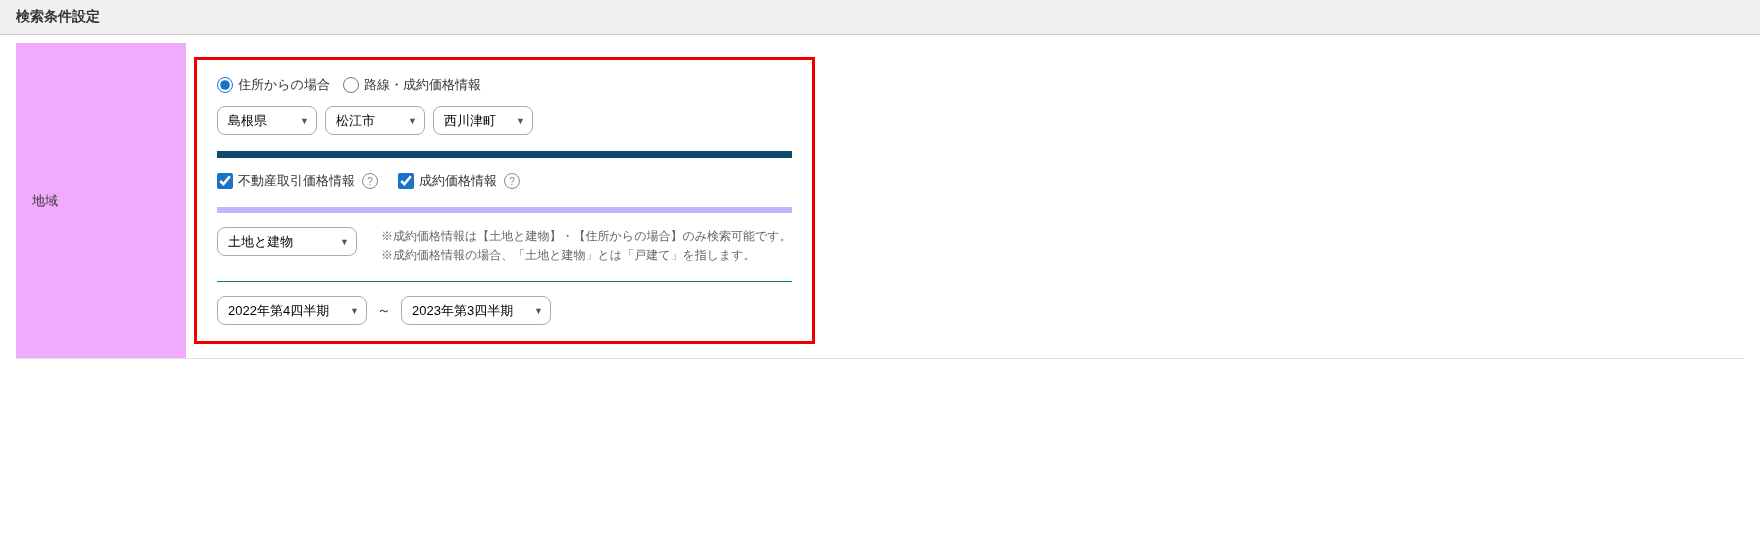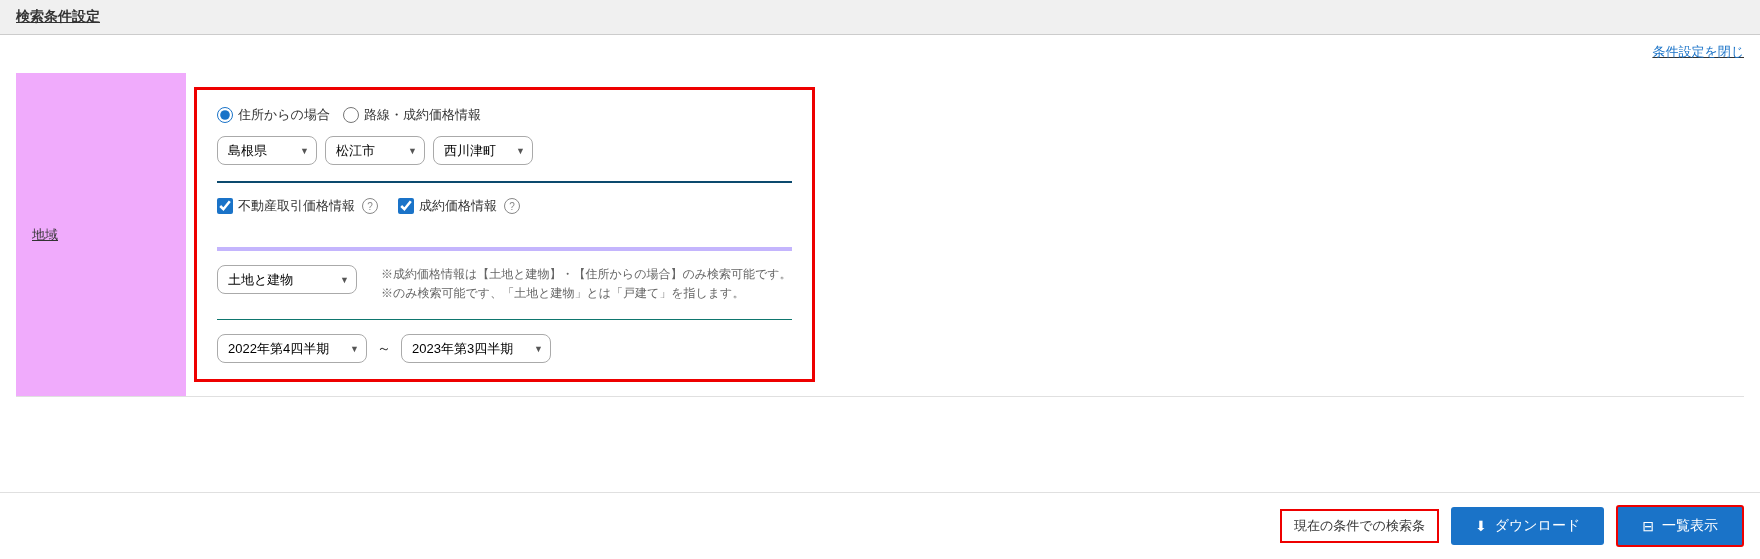--- a/index.html
+++ b/index.html
@@ -8,21 +8,20 @@
       font-size: 13px;
       background: #f5f5f5;
       color: #333;
     }
 
     .page-wrapper {
       width: 1760px;
       min-height: 559px;
       background: #fff;
       position: relative;
-      text-decoration: underline;
     }
 
     
     .page-header {
       background: #f0f0f0;
       border-bottom: 1px solid #ccc;
       padding: 8px 16px;
       font-size: 14px;
       font-weight: bold;
       color: #333;
@@ -244,23 +243,20 @@
   </style>
 </head>
 <body>
 
 <div class="page-wrapper">
 
   <div class="page-header">
     <span>検索条件設定</span>
   </div>
 
-  <div class="close-bar">
-    <span class="close-link">条件設定を閉じ</span>
-  </div>
 
   <div class="main-content">
     <table class="search-table">
       <tbody>
 
         <tr>
           <td class="label-cell">地域</td>
           <td class="content-cell">
             <div style="border: 3px solid #e00; padding: 16px 20px; display: inline-block; min-width: 430px;">
               
@@ -287,46 +283,46 @@
                   </select>
                 </div>
                 <div class="select-wrapper">
                   <select>
                     <option>西川津町</option>
                   </select>
                 </div>
               </div>
 
               
-              <div style="margin-top: 16px; padding-top: 14px; border-top: 2px solid #0c4a6e;">
+              <div style="margin-top: 16px; padding-top: 14px; border-top: 7px solid #0c4a6e;">
                 <div class="checkbox-group">
                   <label class="checkbox-label">
                     <input type="checkbox" checked="" style="">
                     <span>不動産取引価格情報</span>
                     <span class="help-icon">?</span>
                   </label>
                   <label class="checkbox-label">
                     <input type="checkbox" checked="" style="">
                     <span>成約価格情報</span>
                     <span class="help-icon">?</span>
                   </label>
                 </div>
               </div>
 
               
-              <div style="margin-top: 32px; padding-top: 14px; border-top: 4px solid #c4b5fd;">
+              <div style="margin-top: 17px; padding-top: 14px; border-top: 6px solid #c4b5fd;">
                 <div class="shurui-row">
                   <div class="select-wrapper">
                     <select style="min-width: 140px;">
                       <option>土地と建物</option>
                     </select>
                   </div>
                   <div class="notes-text">
                     <div>※成約価格情報は【土地と建物】・【住所からの場合】のみ検索可能です。</div>
-                    <div>※のみ検索可能です、「土地と建物」とは「戸建て」を指します。</div>
+                    <div>※成約価格情報の場合、「土地と建物」とは「戸建て」を指します。</div>
                   </div>
                 </div>
               </div>
 
               
               <div style="margin-top: 16px; padding-top: 14px; border-top: 1px solid #0f766e;">
                 <div class="jiki-row">
                   <div class="select-wrapper">
                     <select style="min-width: 150px;">
                       <option>2022年第4四半期</option>
@@ -343,25 +339,14 @@
             </div>
           </td>
           <td></td>
         </tr>
 
       </tbody>
     </table>
   </div>
 
   <div style="height: 80px;"></div>
-  <div class="bottom-bar">
-    <span class="current-search-label">現在の条件での検索条</span>
-    <button class="btn-download">
-      <span>⬇</span>
-      <span>ダウンロード</span>
-    </button>
-    <button class="btn-list">
-      <span>⊟</span>
-      <span>一覧表示</span>
-    </button>
-  </div>
 
 </div>
 
 </body></html>

